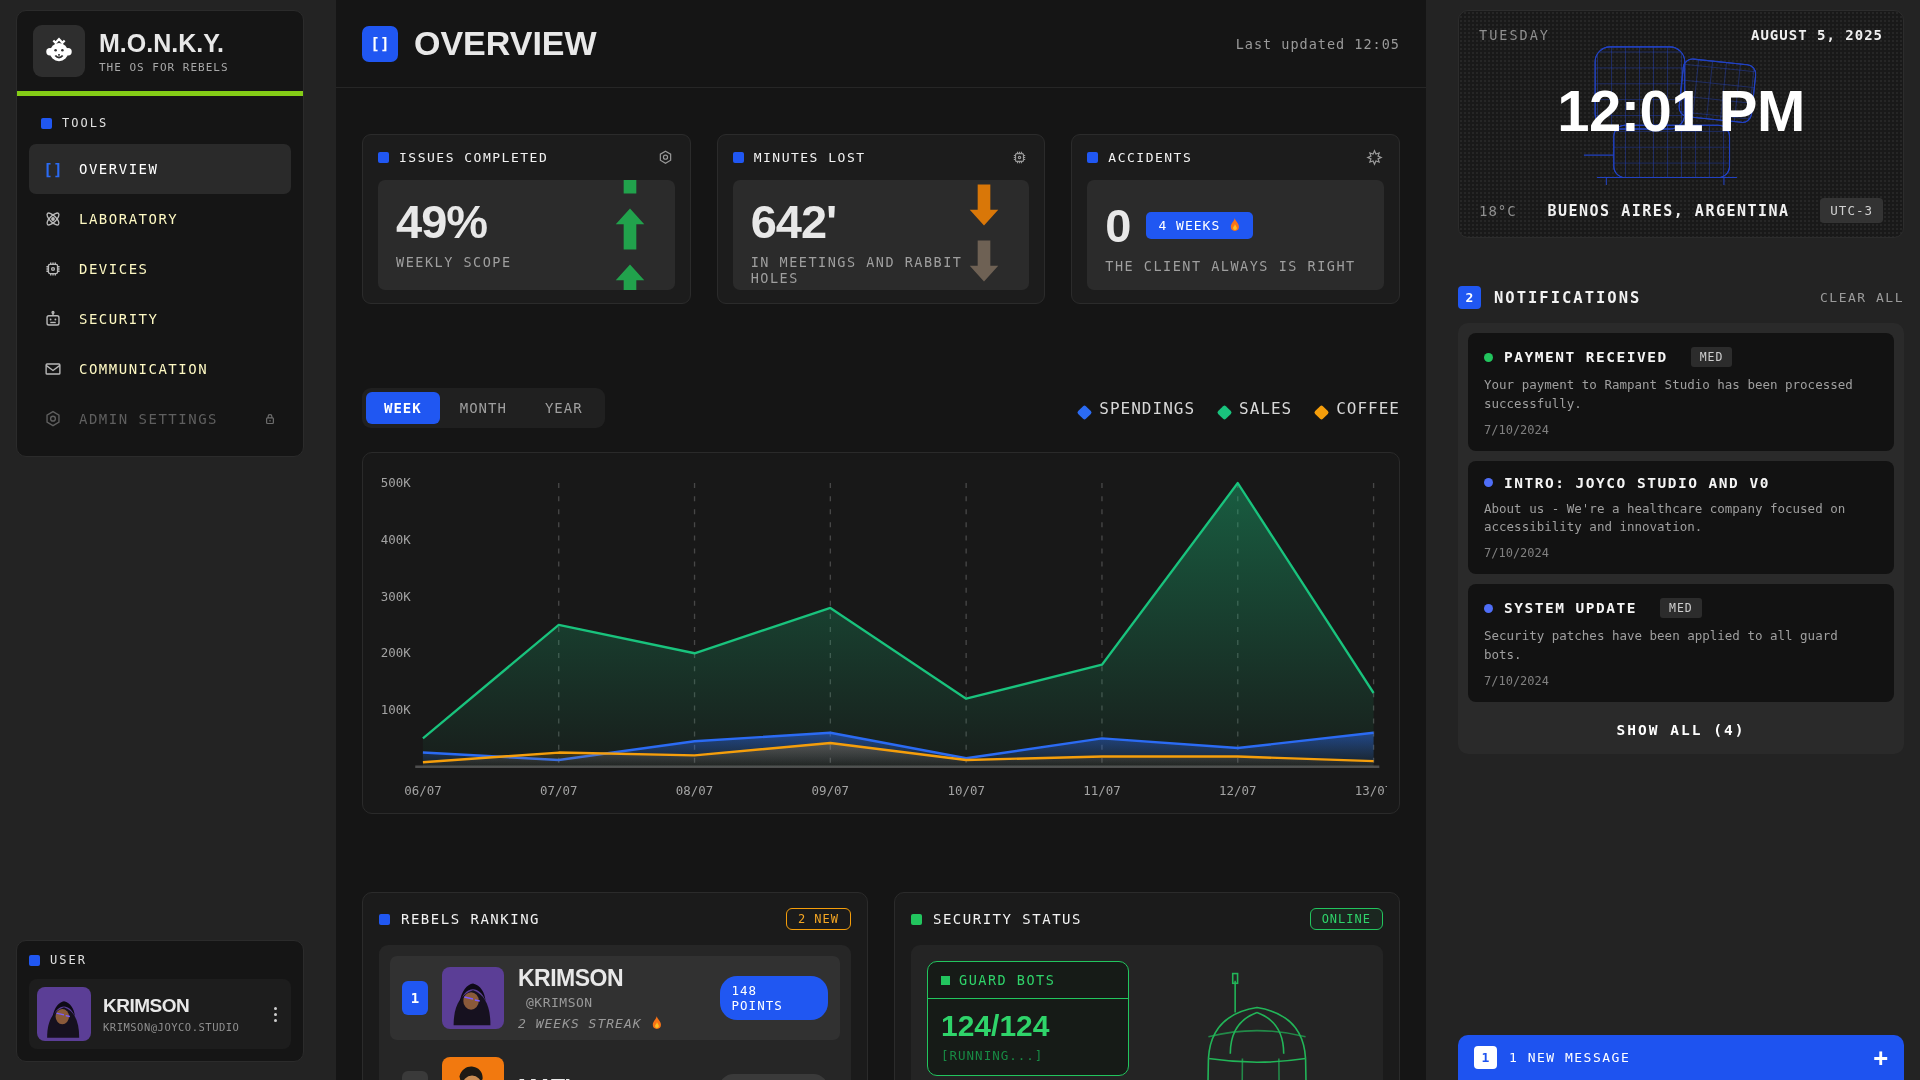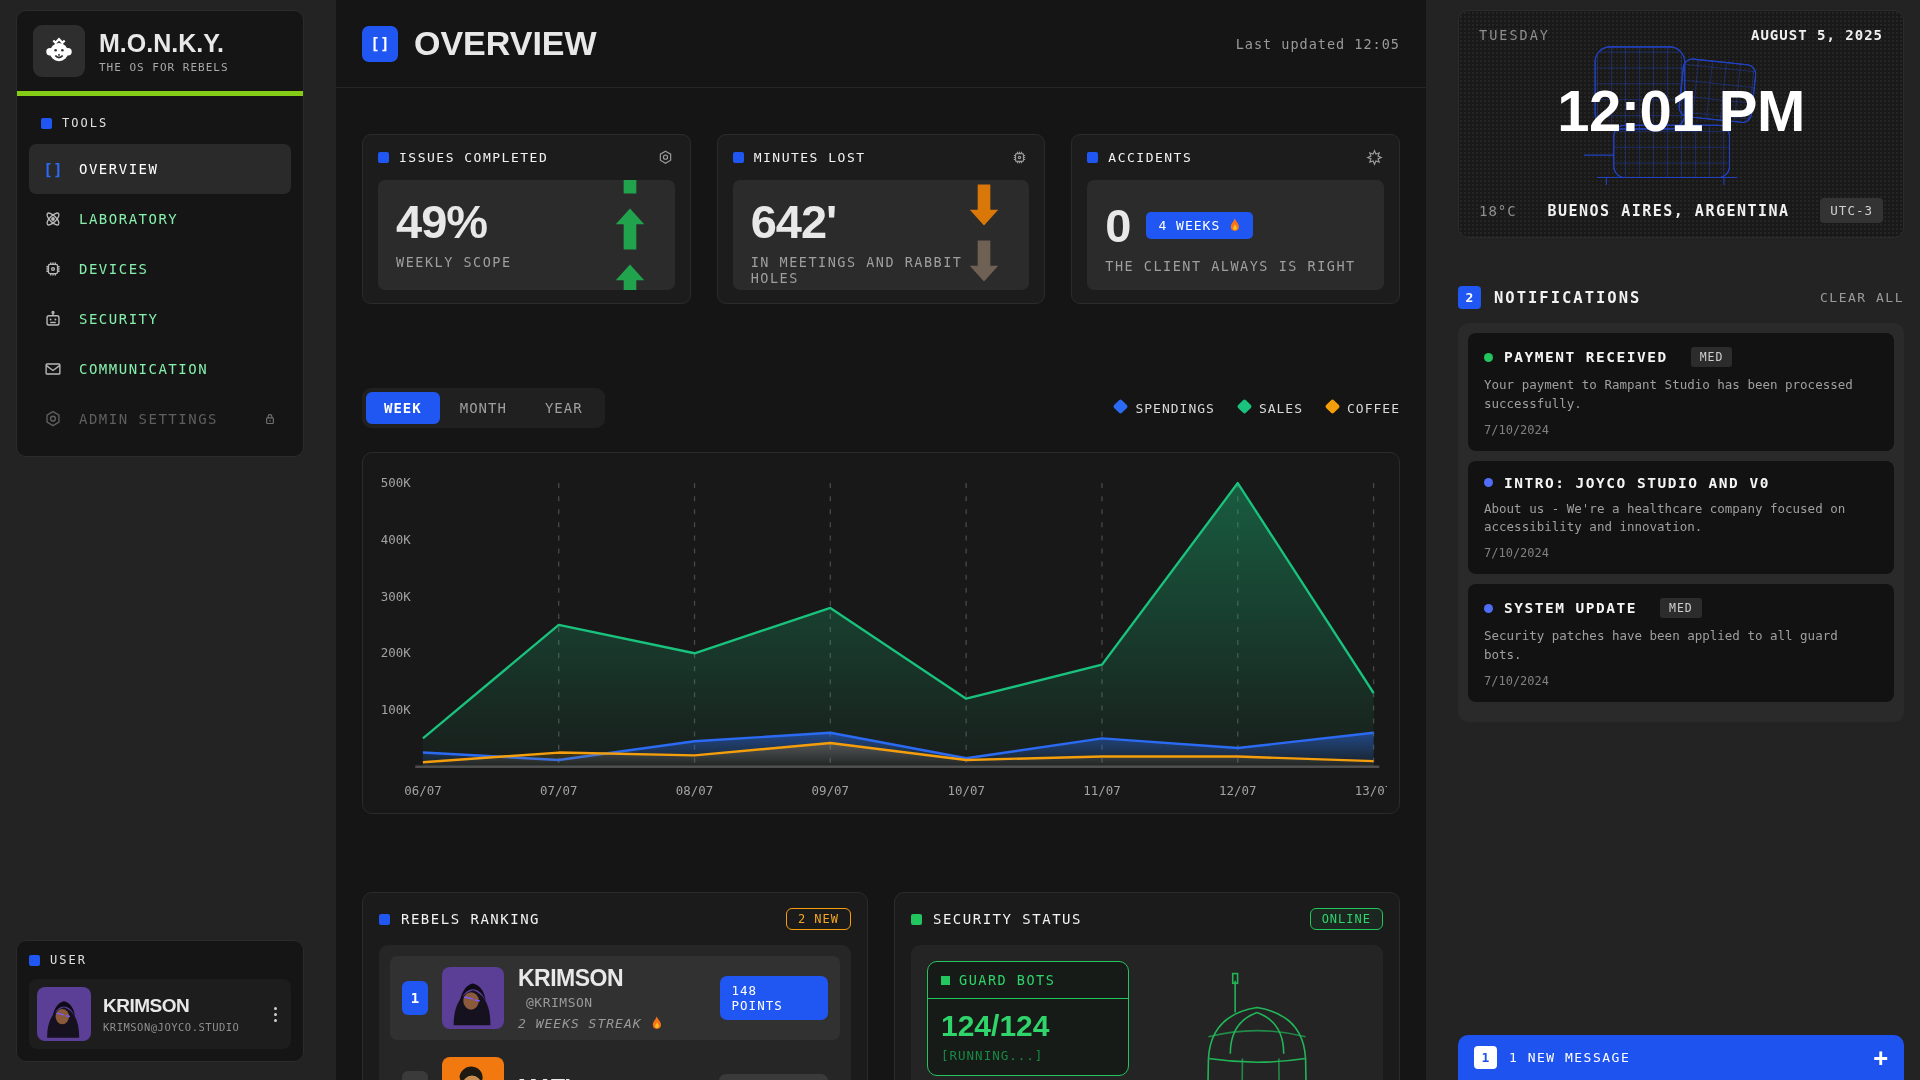--- a/index.html
+++ b/index.html
@@ -19,21 +19,21 @@
   }
   .logo-row { display:flex; align-items:center; gap:14px; padding:14px 16px; border-bottom:5px solid #84cc16; }
   .logo-box { width:52px; height:52px; background:#2e2e2e; border-radius:9px; display:flex; align-items:center; justify-content:center; }
   .logo-title { font-size:25px; letter-spacing:0; }
   .logo-sub { font-size:11px; color:#a8a8a8; letter-spacing:1px; margin-top:3px; }
   .section-label { display:flex; align-items:center; gap:10px; font-size:12px; letter-spacing:2px; color:#e0e0e0; }
   .blue-sq { width:11px; height:11px; background:#2057f2; border-radius:2px; flex:0 0 auto; }
   .green-sq { width:11px; height:11px; background:#22c55e; border-radius:2px; flex:0 0 auto; }
   .nav-wrap { padding:14px 12px 12px; }
   .nav-item { display:flex; align-items:center; gap:14px; padding:13px 12px; border-radius:7px;
-    font-size:14px; letter-spacing:1.5px; color:#86efac; cursor:pointer; }
+    font-size:14px; letter-spacing:1.5px; color:#fef9c3; cursor:pointer; }
   .nav-item .nico { width:24px; height:24px; color:#b9b9b9; display:flex; align-items:center; justify-content:center; }
   .nav-item.active { background:#2a2a2a; color:#ffffff; }
   .nav-item.active .brkt { color:#2b6bf3; font-weight:bold; }
   .nav-item.disabled { color:#5f5f5f; }
   .nav-item.disabled .nico { color:#5f5f5f; }
   .nav-lock { margin-left:auto; color:#6e6e6e; }
   .brkt { font-size:16px; font-weight:bold; letter-spacing:0; }
 
   .user-card { position:absolute; bottom:8px; left:0; right:0; padding:12px; }
   .user-row { display:flex; align-items:center; gap:12px; margin-top:12px; background:#1d1d1d; border-radius:8px; padding:8px; }
@@ -61,41 +61,41 @@
   .stat-caption { font-size:13.5px; color:#9f9f9f; letter-spacing:1.5px; margin-top:5px; }
   .arrow-col { position:absolute; right:26px; top:-30px; display:flex; flex-direction:column; gap:10px; }
   .val-row { display:flex; align-items:center; gap:16px; margin-top:6px; }
   .streak-badge { background:#2057f2; color:#fff; border-radius:5px; padding:6px 12px; font-size:13px; letter-spacing:1px; display:flex; align-items:center; gap:8px; }
 
   .tabs-row { margin-top:84px; display:flex; align-items:center; justify-content:space-between; }
   .tabs-pill { background:#202020; border-radius:9px; padding:4px; display:inline-flex; gap:2px; }
   .tab-btn { font-family:inherit; border:none; background:transparent; color:#9f9f9f; font-size:14px; letter-spacing:1px; padding:8px 18px; border-radius:6px; cursor:pointer; }
   .tab-btn.active { background:#2057f2; color:#fff; font-weight:bold; }
   .legend { display:flex; align-items:center; gap:24px; }
-  .legend-item { display:flex; align-items:flex-start; gap:9px; font-size:13px; letter-spacing:1px; color:#d8d8d8; }
+  .legend-item { display:flex; align-items:flex-end; gap:9px; font-size:16px; letter-spacing:1px; color:#d8d8d8; }
   .diamond { width:11px; height:11px; transform:rotate(45deg); border-radius:2px; }
 
   .chart-card { margin-top:24px; background:#181818; border:1px solid #2a2a2a; border-radius:10px; padding:14px 12px 6px; height:362px; }
   .chart-card svg { width:100%; height:100%; display:block; }
 
   .bottom-row { margin-top:78px; display:grid; grid-template-columns:1fr 1fr; gap:26px; height:480px; }
   .panel-card { background:#1b1b1b; border:1px solid #2b2b2b; border-radius:10px; padding:15px 16px; }
   .panel-head { display:flex; align-items:center; gap:11px; font-size:14px; letter-spacing:1.5px; color:#f2f2f2; }
   .new-badge { margin-left:auto; border:1px solid #f59e0b; color:#f5a623; border-radius:6px; padding:3px 11px; font-size:12px; letter-spacing:1px; }
   .online-badge { margin-left:auto; border:1px solid #22c55e; color:#2fd46a; background:rgba(34,197,94,.07); border-radius:6px; padding:3px 11px; font-size:12px; letter-spacing:1px; }
   .rank-list { margin-top:15px; background:#262626; border-radius:9px; padding:11px; }
   .rank-row { display:flex; align-items:center; gap:14px; padding:9px 12px; border-radius:7px; }
   .rank-row.hl { background:#313131; }
   .rank-badge { width:26px; height:34px; border-radius:6px; display:flex; align-items:center; justify-content:center; font-size:14px; font-weight:bold; flex:0 0 auto; }
   .rank-badge.b1 { background:#2057f2; color:#fff; }
   .rank-badge.b2 { background:#3a3a3a; color:#e0e0e0; }
   .rk-name { font-size:23px; }
   .rk-handle { font-size:13px; color:#9a9a9a; letter-spacing:.5px; margin-left:8px;text-align:right; }
   .rk-streak { font-size:13px; font-style:italic; color:#9a9a9a; letter-spacing:1px; margin-top:5px; display:flex; align-items:center; gap:8px; }
-  .pts-badge { margin-left:auto; border-radius:7px; padding:7px 12px; font-size:12.5px; letter-spacing:1px; }
+  .pts-badge { margin-left:auto; border-radius:17px; padding:7px 12px; font-size:12.5px; letter-spacing:1px; }
   .pts-badge.p1 { background:#2057f2; color:#fff; }
   .pts-badge.p2 { background:#3a3a3a; color:#e2e2e2; }
 
   .sec-body { margin-top:15px; background:#242424; border-radius:9px; padding:16px; display:flex; gap:18px; height:400px; }
   .sec-left { width:46%; }
   .sec-box { border:1.5px solid #22c55e; border-radius:10px; background:#161b17; overflow:hidden; }
   .sec-box-head { display:flex; align-items:center; gap:9px; padding:10px 13px; font-size:13.5px; letter-spacing:1.5px; color:#2fd46a; border-bottom:1.5px solid #22c55e; }
   .sec-sq { width:9px; height:9px; background:#22c55e; }
   .sec-box-body { padding:10px 13px 12px; }
   .sec-value { font-size:30px; color:#2fd46a; letter-spacing:0; }
@@ -580,20 +580,21 @@
     </div>
     <div class="notif-item">
       <div class="ni-title-row">
         <span class="ni-dot" style="background: rgb(79, 110, 247);"></span>
         <span class="ni-title">SYSTEM UPDATE</span>
         <span class="ni-badge">MED</span>
       </div>
       <div class="ni-body">Security patches have been applied to all guard bots.</div>
       <div class="ni-date">7/10/2024</div>
     </div>
+    <div class="notif-showall">SHOW ALL (4)</div>
   </div>
 
   <div class="chat-bar">
     <span class="chat-count">1</span>
     <span class="chat-label">1 NEW MESSAGE</span>
     <span class="chat-plus">+</span>
   </div>
 </div>
 
 </body></html>

